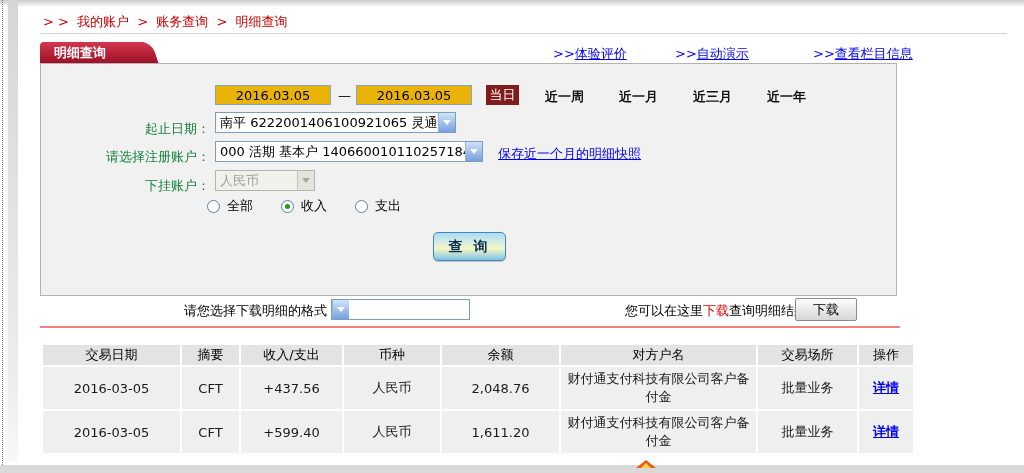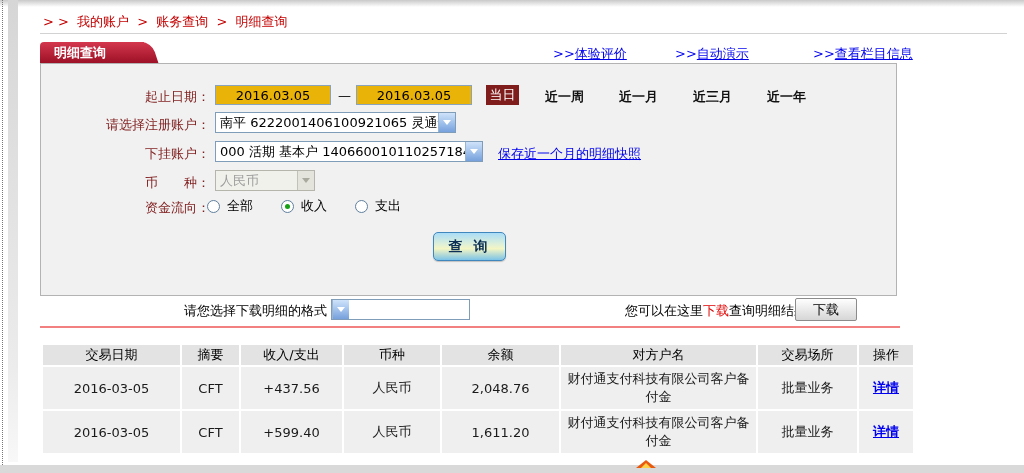--- a/index.html
+++ b/index.html
@@ -37,21 +37,21 @@
     background:linear-gradient(#d4374e,#9d1126); transform:skewX(18deg); border-radius:2px 10px 0 0; }
   .tab .tab-label { position:relative; z-index:2; display:block; line-height:21px;
     padding-left:14px; color:#fff; font-weight:bold; font-size:13px; }
   .hlink { position:absolute; top:45px; color:#0000ee; font-size:13px; cursor:pointer; white-space:nowrap; }
   .hlink .lk { text-decoration:underline; }
   .hlink-1 { left:553px; } .hlink-2 { left:675px; } .hlink-3 { left:813px; }
 
   
   .form-box { position:absolute; left:40px; top:63px; width:857px; height:233px;
     background:#f1f1f1; border:1px solid #b3b3b3; }
-  .flabel { position:absolute; left:40px; width:170px; text-align:right; color:#7f1d1d; }
+  .flabel { position:absolute; left:40px; width:170px; text-align:right; color:#15803d;margin-top:32px; }
   .date-input { position:absolute; width:116px; height:20px; border:1px solid #8aa3bd;
     background:#eab308; text-align:center; font:13px "DejaVu Sans","Liberation Sans",sans-serif; color:#000; }
   .dash { position:absolute; left:338px; top:88px; }
   .today-badge { position:absolute; left:486px; top:85px; width:33px; height:20px;
     background:#7f1d1d; color:#fff; text-align:center; line-height:20px; font-size:13px; cursor:pointer; }
   .qrange { position:absolute; top:88px; color:#111; cursor:pointer;font-weight:bold; }
   .qr-0 { left:545px; } .qr-1 { left:619px; } .qr-2 { left:693px; } .qr-3 { left:767px; }
 
   .xp-select { position:absolute; height:21px; border:1px solid #7f9db9; background:#fff;
     display:flex; align-items:center; cursor:pointer; }
@@ -147,27 +147,25 @@
     <span class="arrow-btn"></span>
   </div>
 
   <div class="flabel" style="top:145px;">下挂账户：</div>
   <div class="xp-select" style="left:215px; top:141px; width:268px;">
     <span class="val">000  活期  基本户  1406600101102571848</span>
     <span class="arrow-btn"></span>
   </div>
   <span class="snapshot-link">保存近一个月的明细快照</span>
 
-  <div class="flabel" style="top:174px;">币　　种：</div>
   <div class="xp-select disabled" style="left:215px; top:170px; width:100px;">
     <span class="val">人民币</span>
     <span class="arrow-btn"></span>
   </div>
 
-  <div class="flabel" style="top:199px;">资金流向：</div>
   <div class="radio-row">
     <span class="radio"></span>
     <span class="radio-label">全部</span>
     <span class="radio checked"></span>
     <span class="radio-label">收入</span>
     <span class="radio"></span>
     <span class="radio-label">支出</span>
   </div>
 
   <div class="query-btn">查 询</div>

